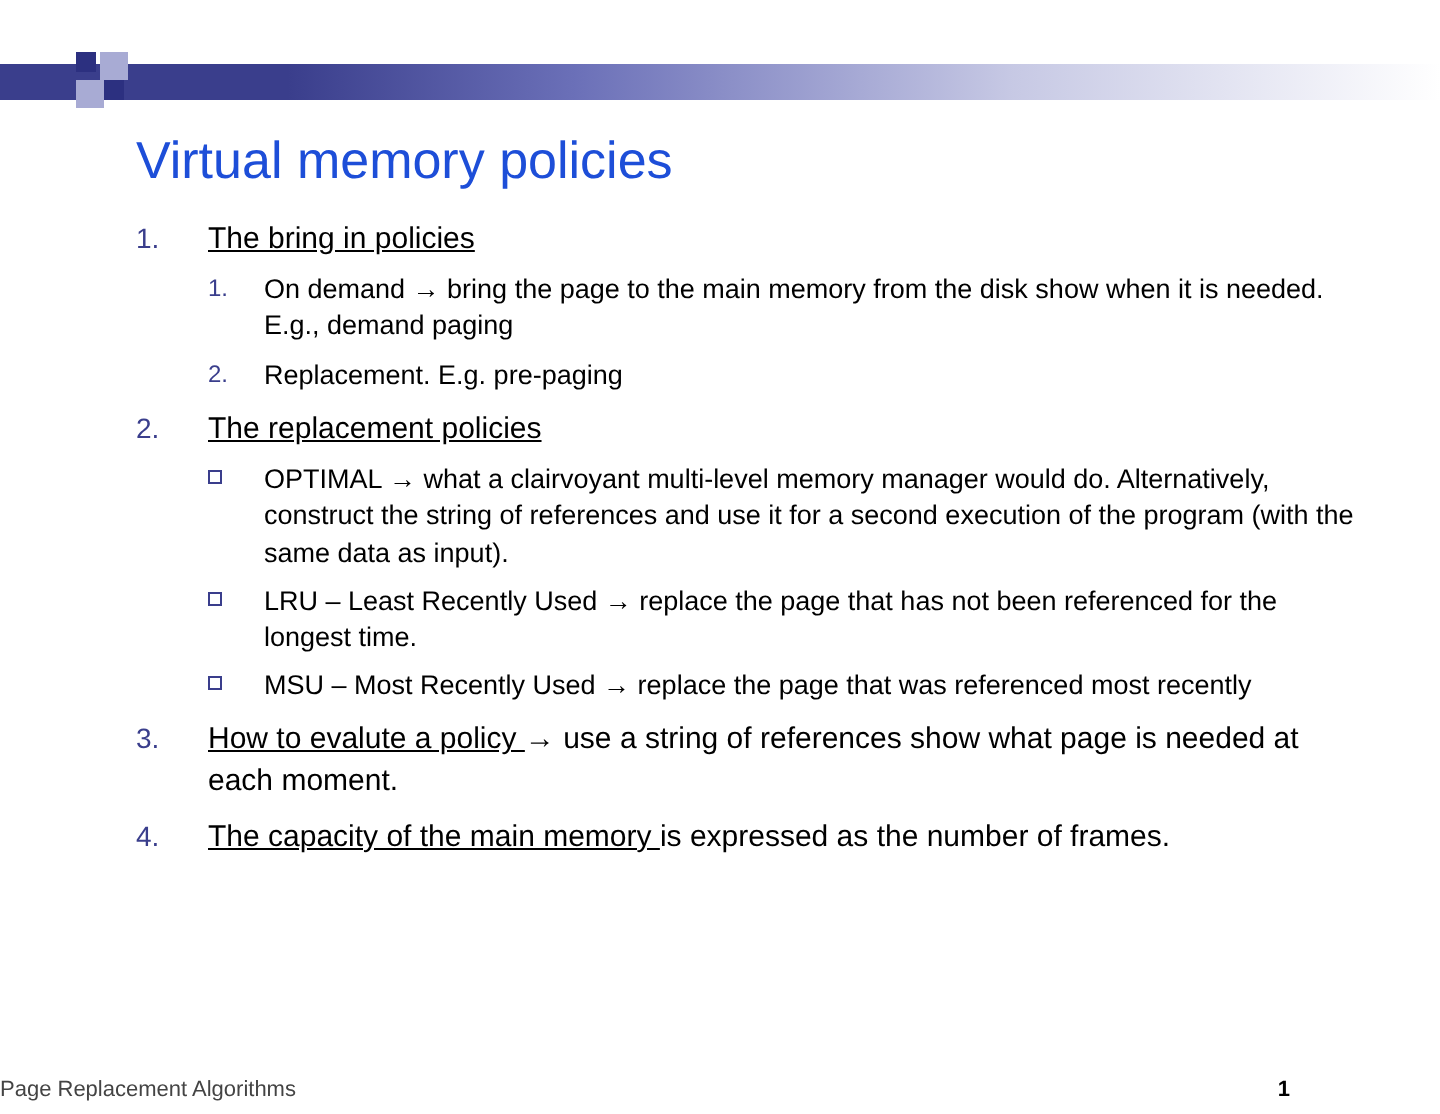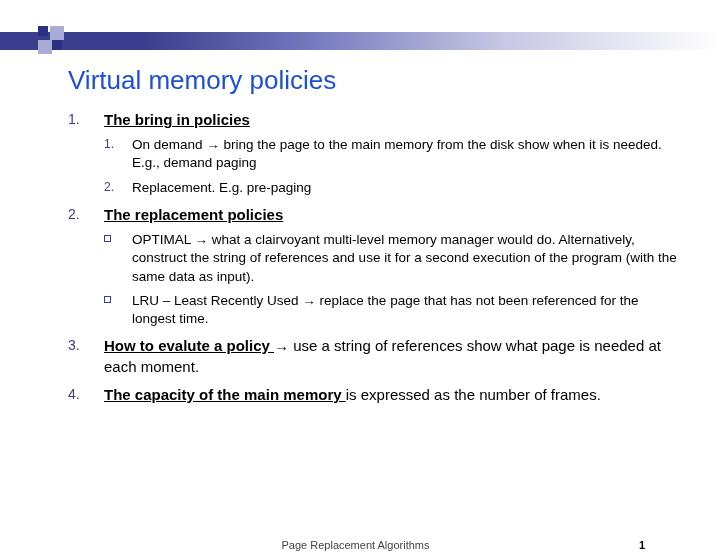--- a/index.html
+++ b/index.html
@@ -43,35 +43,35 @@
     top: 110px;
     left: 68px;
     width: 610px;
     font-size: 14px;
     color: #000;
     line-height: 1.35;
   }
   .ol1 { list-style: none; }
   .ol1 > li { margin-bottom: 8px; position: relative; padding-left: 36px; }
   .ol1 > li > .num { position: absolute; left: 0; color: #3a3e8c; font-size: 14px; }
-  .ol1 > li > .head { text-decoration: underline; font-size: 15px; font-weight: 700; }
+  .ol1 > li > .head { text-decoration: underline; font-size: 15px; font-weight: 400; }
   .ol1 > li > .tail { font-size: 15px; }
   .ol2 { list-style: none; margin-top: 6px; }
   .ol2 > li { position: relative; padding-left: 28px; margin-bottom: 6px; font-size: 13.5px; }
   .ol2 > li > .num2 { position: absolute; left: 0; color: #3a3e8c; font-size: 12px; }
   .ol2 > li > .sq-bullet { position: absolute; left: 0; top: 4px; width: 7px; height: 7px; border: 1px solid #3a3e8c; }
   .footer {
     position: absolute;
     bottom: 18px;
     left: 0;
     width: 720px;
     font-size: 11px;
     color: #444;
   }
-  .footer-title { position: absolute; left: 0; width: 711px; text-align: center; }
+  .footer-title { position: absolute; left: 0; width: 711px; }
   .footer-page { position: absolute; right: 75px; font-weight: bold; color: #000; }
 </style>
 </head>
 <body>
 
 <div class="header-bar"></div>
 <div class="decor">
   <div class="sq1"></div>
     <div class="sq2"></div>
     <div class="sq3"></div>
@@ -82,20 +82,21 @@
 
 <div class="content">
   <ol class="ol1" id="ol1">
       <li><span class="num">1.</span><span class="head">The bring in policies</span><ol class="ol2">
           <li><span class="num2">1.</span><span>On demand → bring the page to the main memory from the disk show when it is needed. E.g., demand paging</span></li>
           <li><span class="num2">2.</span><span>Replacement. E.g. pre-paging</span></li>
         </ol></li>
       <li><span class="num">2.</span><span class="head">The replacement policies</span><ol class="ol2">
           <li><span class="sq-bullet"></span><span>OPTIMAL → what a clairvoyant multi-level memory manager would do. Alternatively, construct the string of references and use it for a second execution of the program (with the same data as input).</span></li>
           <li><span class="sq-bullet"></span><span>LRU – Least Recently Used → replace the page that has not been referenced for the longest time.</span></li>
+          <li><span class="sq-bullet"></span><span>MSU – Most Recently Used → replace the page that was referenced most recently</span></li>
         </ol></li>
       <li><span class="num">3.</span><span class="head">How to evalute a policy </span><span class="tail">→ use a string of references show what page is needed at each moment.</span></li>
       <li><span class="num">4.</span><span class="head">The capacity of the main memory </span><span class="tail"> is expressed as  the number of frames.</span></li>
     </ol>
 </div>
 
 <div class="footer">
   <div class="footer-title">Page Replacement Algorithms</div>
   <div class="footer-page">1</div>
 </div>

